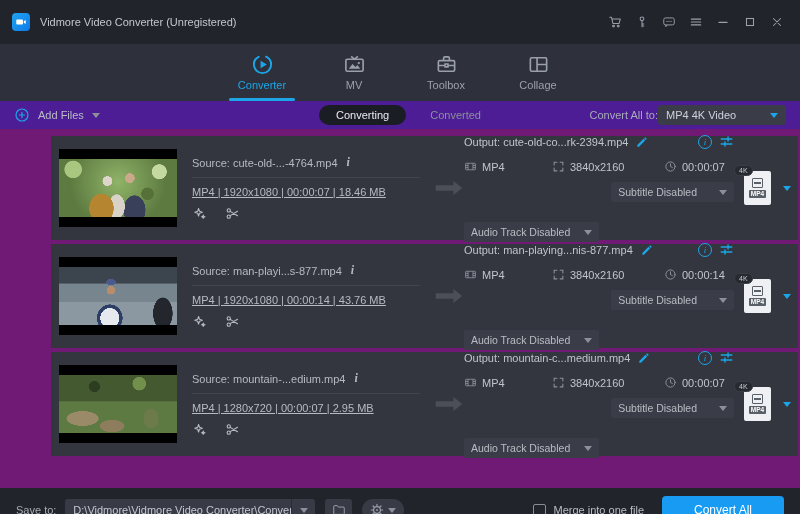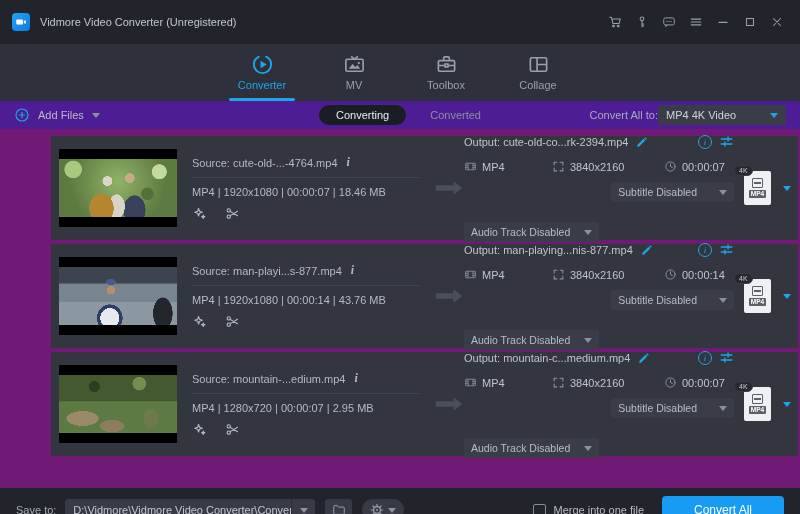--- a/index.html
+++ b/index.html
@@ -77,21 +77,21 @@
       radial-gradient(ellipse 20px 10px at 45% 88%, #8d7d5c 0 60%, transparent 63%),
       radial-gradient(ellipse 12px 16px at 78% 75%, #6d7a4a 0 60%, transparent 63%),
       radial-gradient(circle 9px at 30% 20%, #2c3d20 0 60%, transparent 63%),
       radial-gradient(circle 11px at 68% 15%, #72904c 0 60%, transparent 63%),
       linear-gradient(180deg, #44592f 0 45%, #5d7a42 46%);
   }
   .srcblock { width:242px; margin-left:15px; flex:none; }
   .srcline1 { display:flex; align-items:center; gap:9px; color:#b6bac2; }
   .iicon { font-family:"Liberation Serif", serif; font-style:italic; font-weight:bold; font-size:12px; color:#b6bac2; cursor:pointer; }
   .divider { border-top:1px solid #41454f; margin:7px 0 8px 0; width:228px; }
-  .meta { color:#b6bac2; white-space:nowrap; }
+  .meta { color:#b6bac2; white-space:nowrap;text-decoration:underline; }
   .srcicons { display:flex; gap:18px; margin-top:8px; color:#b6bac2; }
   .srcicons svg { width:15px; height:15px; cursor:pointer; }
   .arrow { flex:1; display:flex; justify-content:center; }
   .arrow svg { width:30px; height:16px; }
   .outblock { width:270px; flex:none; }
   .outline1 { display:flex; align-items:center; gap:7px; color:#c0c4cc; }
   .pencil { color:#1ca6e8; cursor:pointer; }
   .pencil svg { width:14px; height:14px; }
   .o-sp { flex:1; }
   .infocircle { width:14px; height:14px; border:1.4px solid #1ca6e8; border-radius:50%; color:#1ca6e8;

